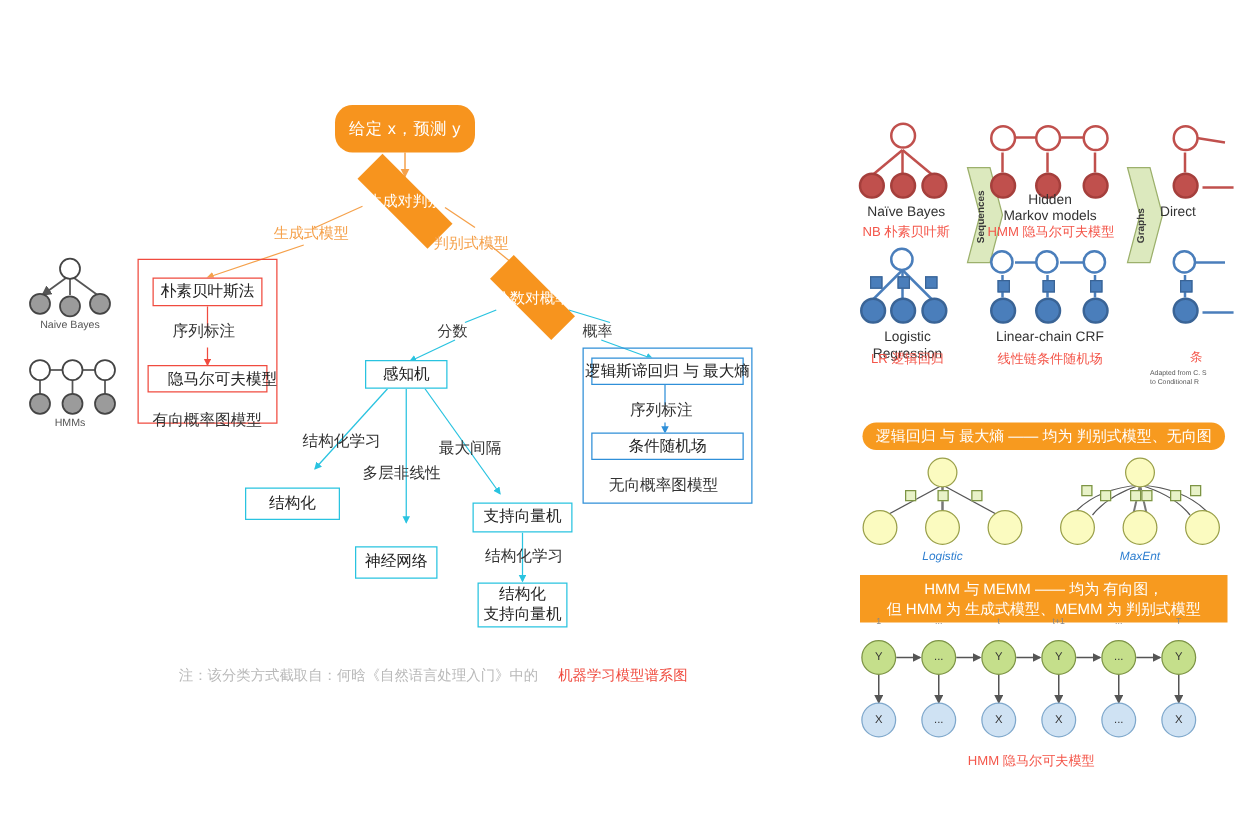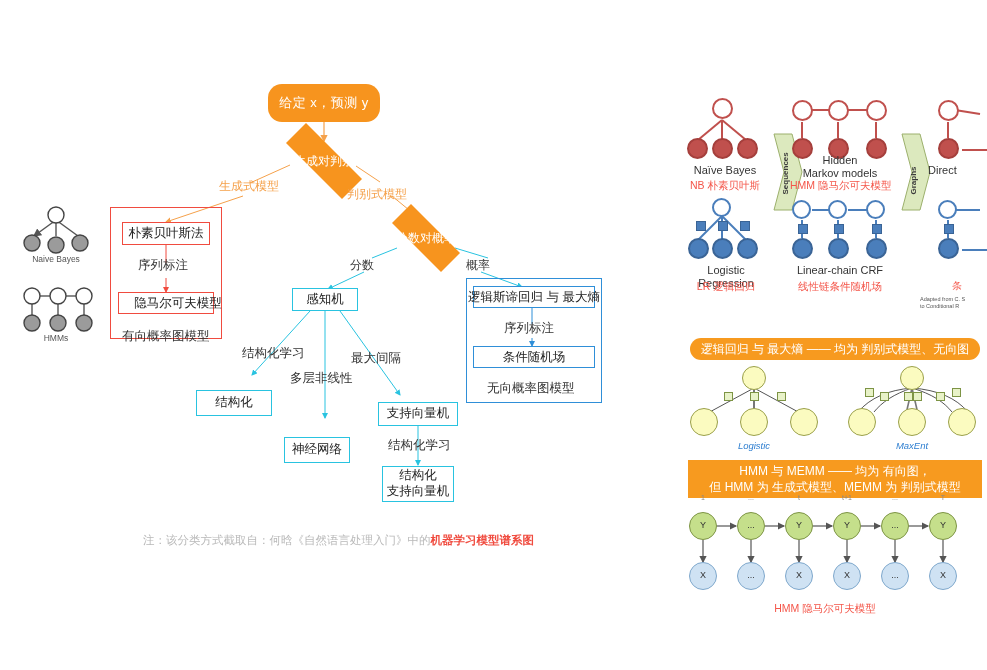--- a/index.html
+++ b/index.html
@@ -52,21 +52,21 @@
     font-size:12.5px;white-space:nowrap;
   }
   .group-red{border:1.8px solid #F04B3F;background:transparent;}
   .group-blue{border:1.6px solid #2F8FD8;background:transparent;}
 
   .plain-text{position:absolute;font-size:12.5px;color:#333;white-space:nowrap;}
 
   .caption{
     position:absolute;font-size:11.5px;color:#b9b9b9;white-space:nowrap;
   }
-  .caption b{color:#F04B3F;font-weight:bold;}
+  .caption b{color:#F04B3F;font-weight:normal;padding-left:16px;}
 
   
   .mini-label{position:absolute;font-size:8.5px;color:#555;text-align:center;width:100%;}
 
   
   #right-pane{left:680px;top:0;width:307px;height:670px;}
 
   .panel-header{
     background:#F79A1F;color:#fff;font-size:12px;
     display:flex;align-items:center;justify-content:center;

